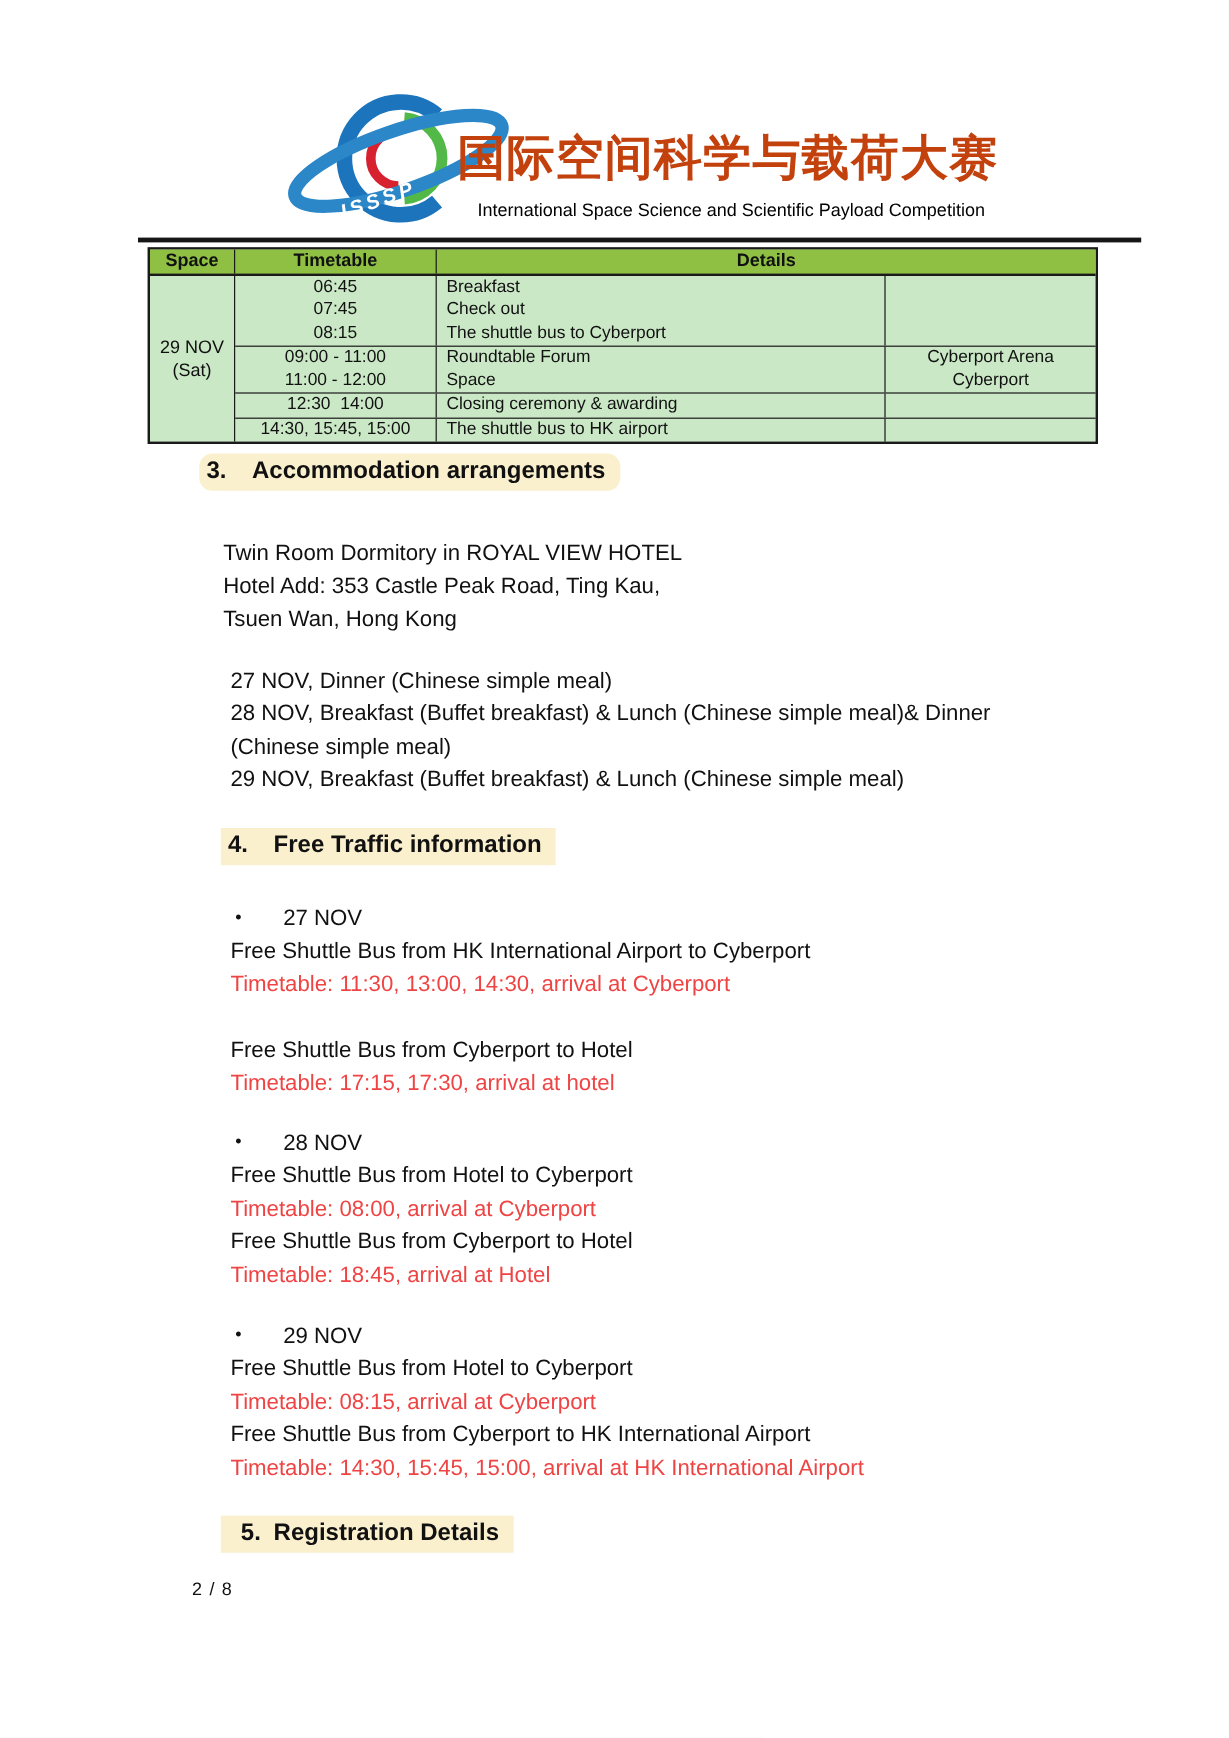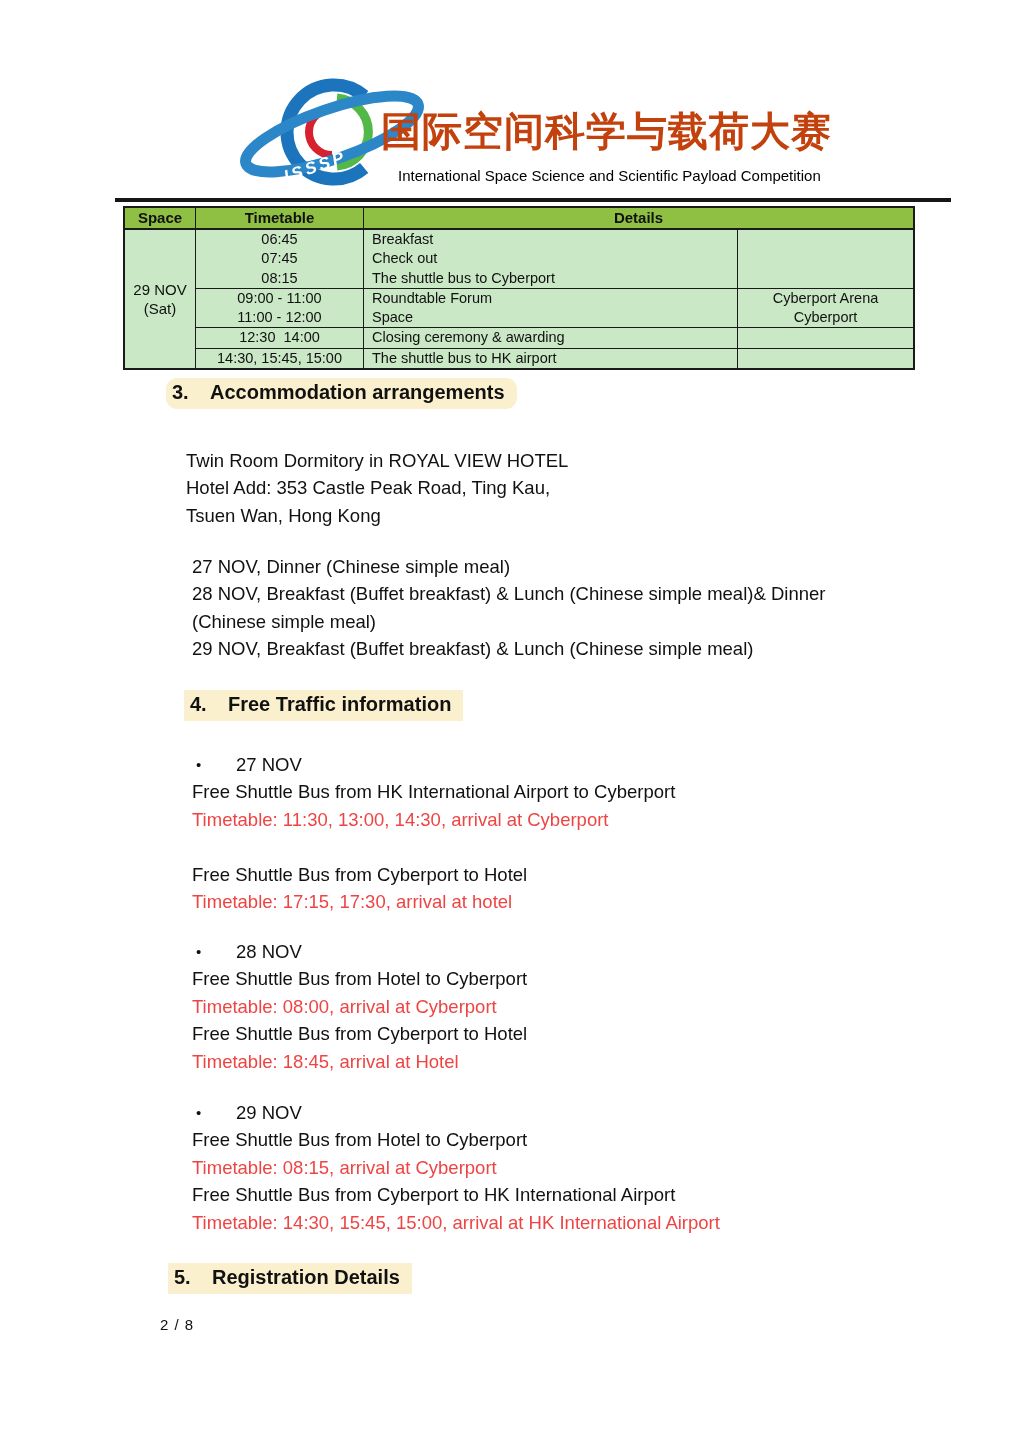--- a/index.html
+++ b/index.html
@@ -200,19 +200,19 @@
     <div class="bullet-line">
       <span class="bullet">•</span>
       <span>29 NOV</span>
     </div>
     <div>Free Shuttle Bus from Hotel to Cyberport</div>
     <div class="blue">Timetable: 08:15, arrival at Cyberport</div>
     <div>Free Shuttle Bus from Cyberport to HK International Airport</div>
     <div class="blue">Timetable: 14:30, 15:45, 15:00, arrival at HK International Airport</div>
   </div>
 
-  <div class="h-sec" style="left:168px; top:1263px;">
+  <div class="h-sec" style="left:184px; top:1263px;text-align:center;">
     <span class="h-num">5.</span><span>Registration Details</span>
   </div>
 
   <div class="page-num">2 / 8</div>
 
 </div>
 
 </body></html>

